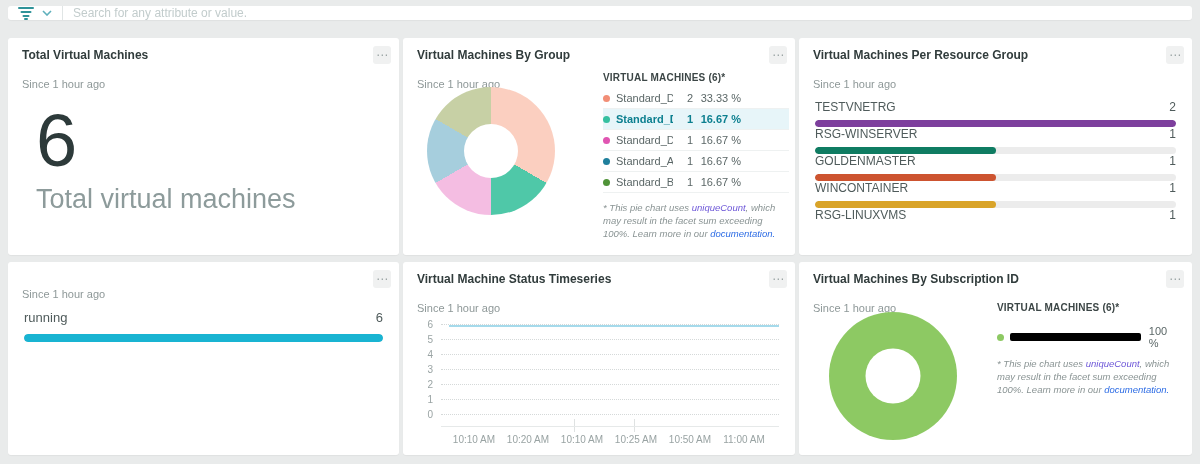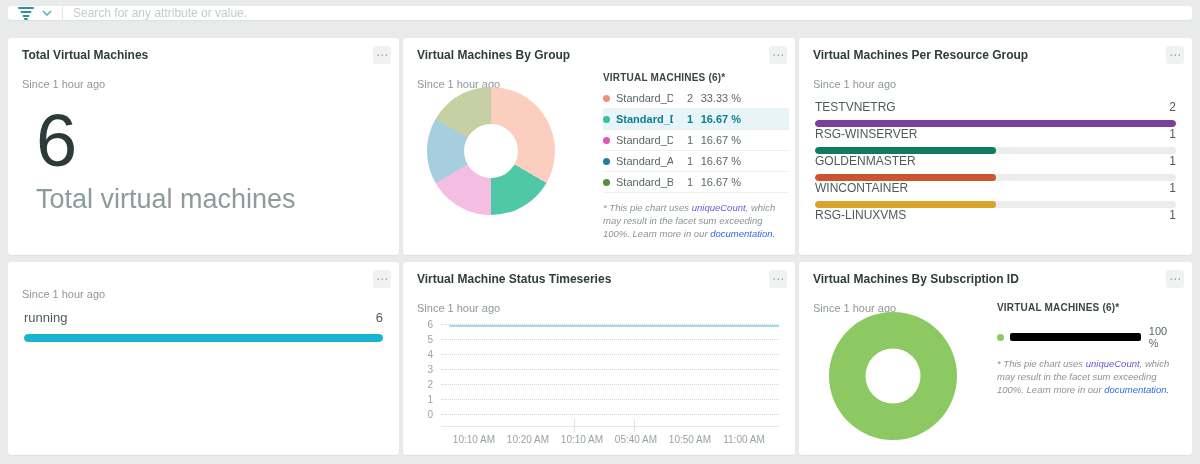--- a/index.html
+++ b/index.html
@@ -266,21 +266,21 @@
           </div>
         <div class="ts-line" style="background: rgb(165, 218, 235);"></div>
         <div class="axis-tick t1"></div>
         <div class="axis-tick t2"></div>
         <div class="axis-line"></div>
       </div>
       <div class="ts-xlabels">
         <span>10:10 AM</span>
         <span>10:20 AM</span>
         <span>10:10 AM</span>
-        <span>05:40 AM</span>
+        <span>10:25 AM</span>
         <span>10:50 AM</span>
         <span>11:00 AM</span>
       </div>
       <div class="ts-legend">
         <span class="dot" style="background: rgb(22, 176, 210);"></span>
         <span>running</span>
       </div>
     </div>
   </div>
 

